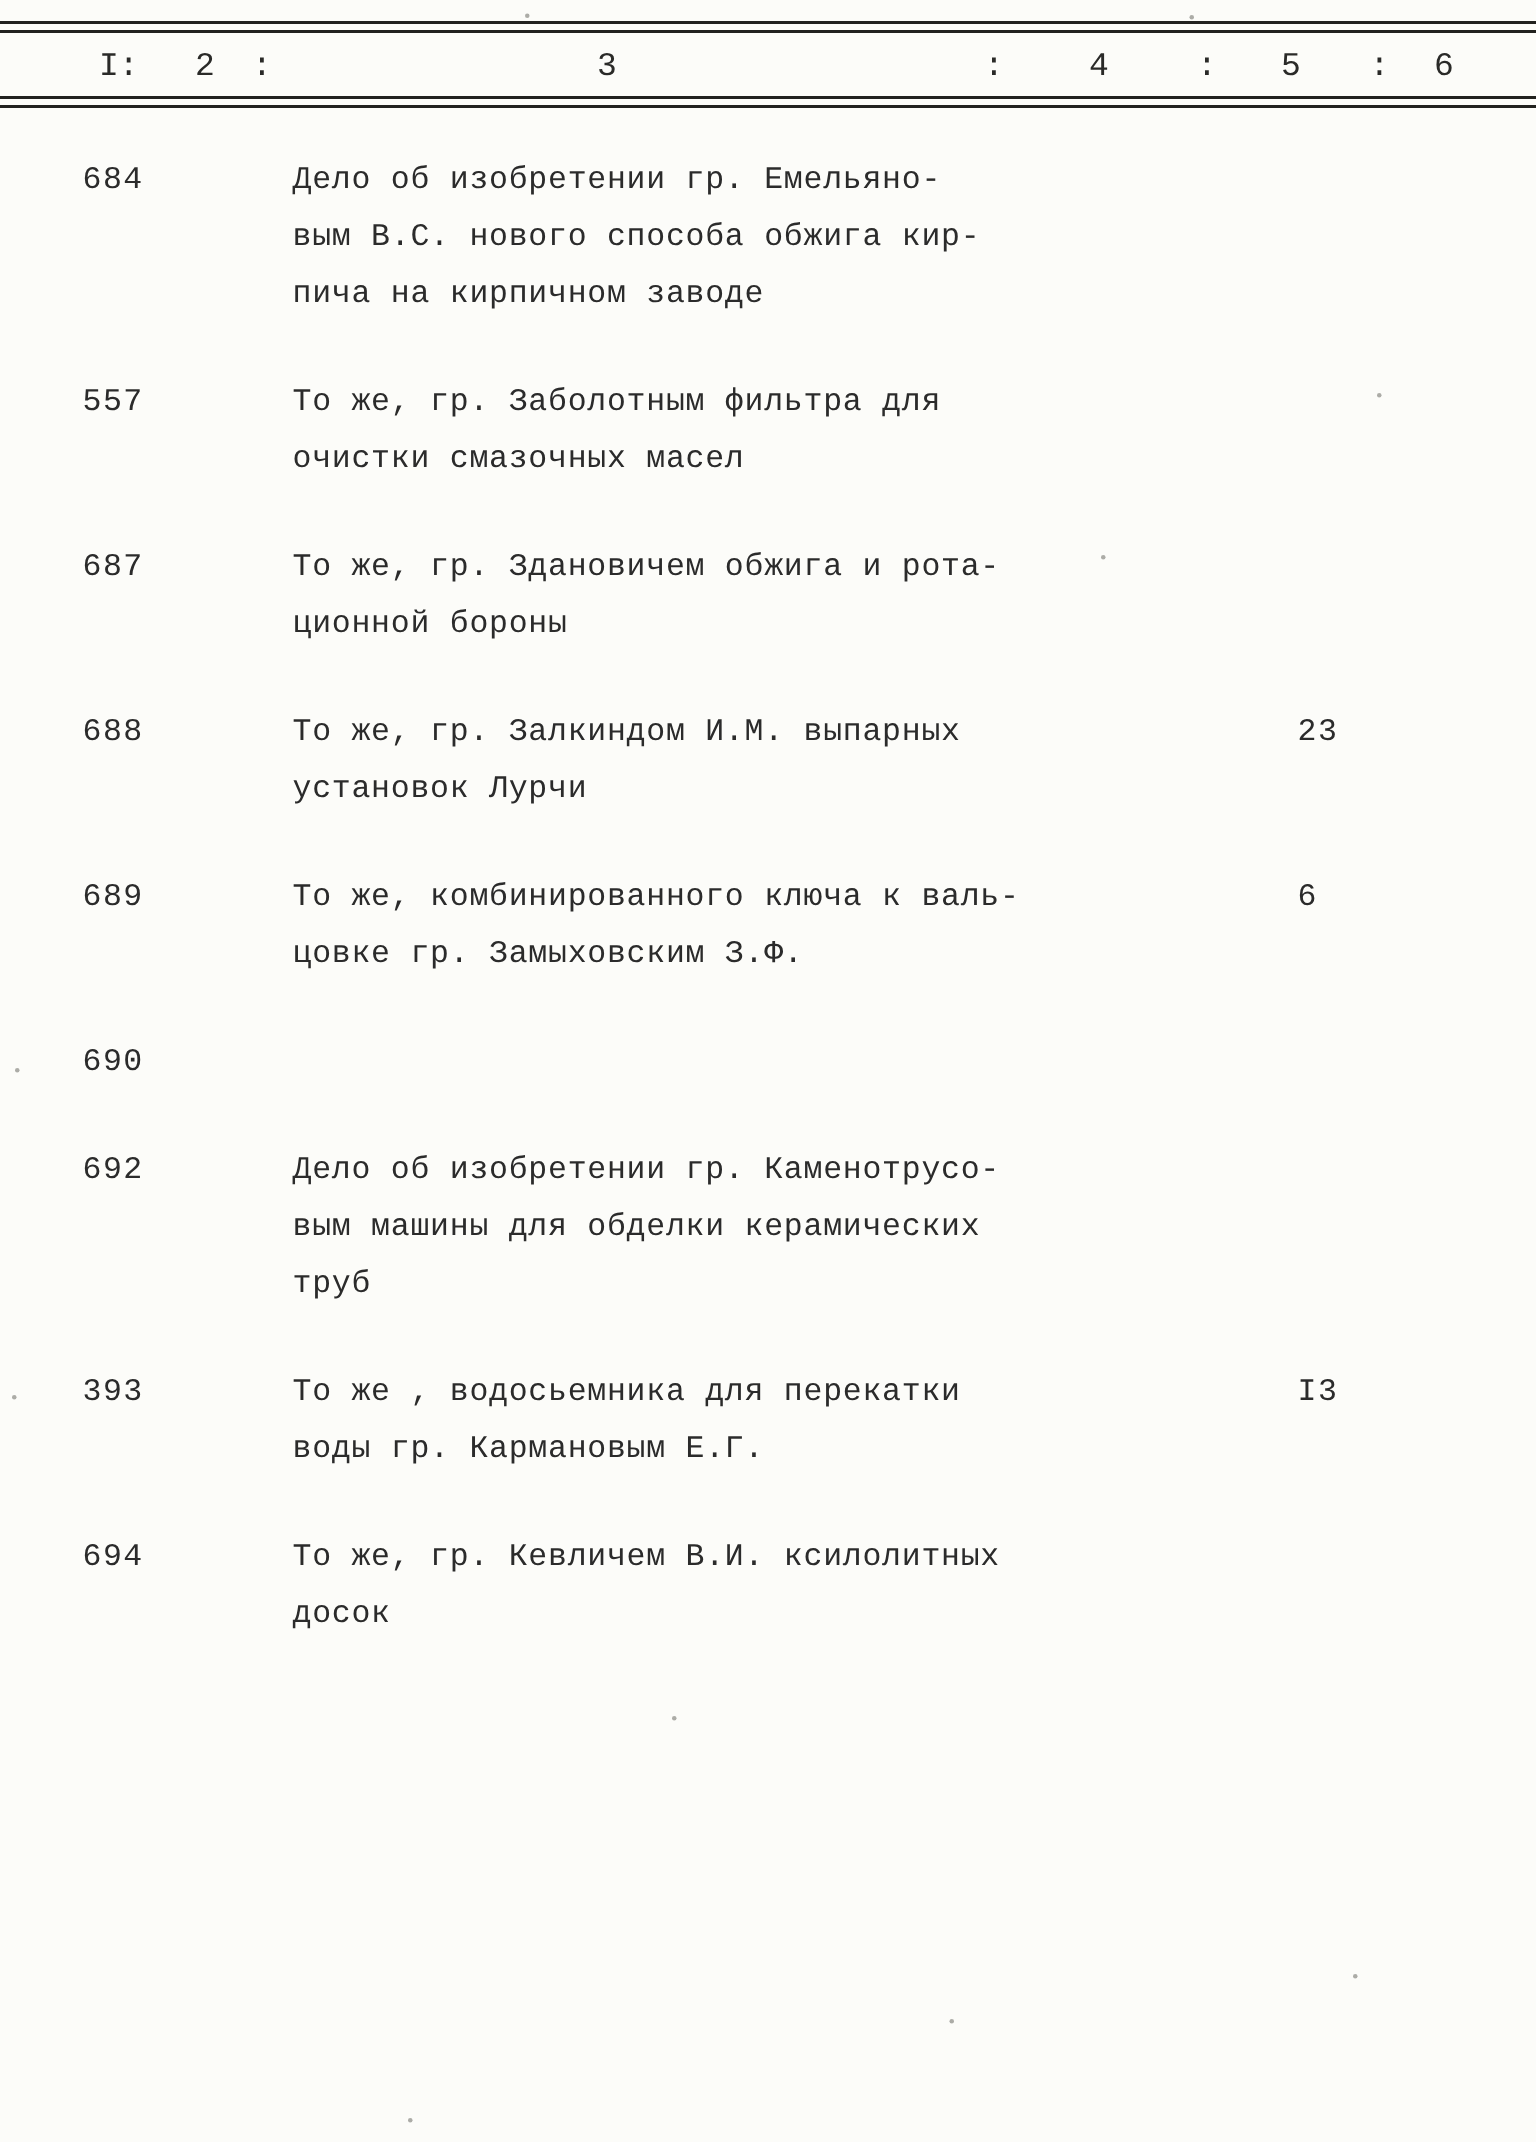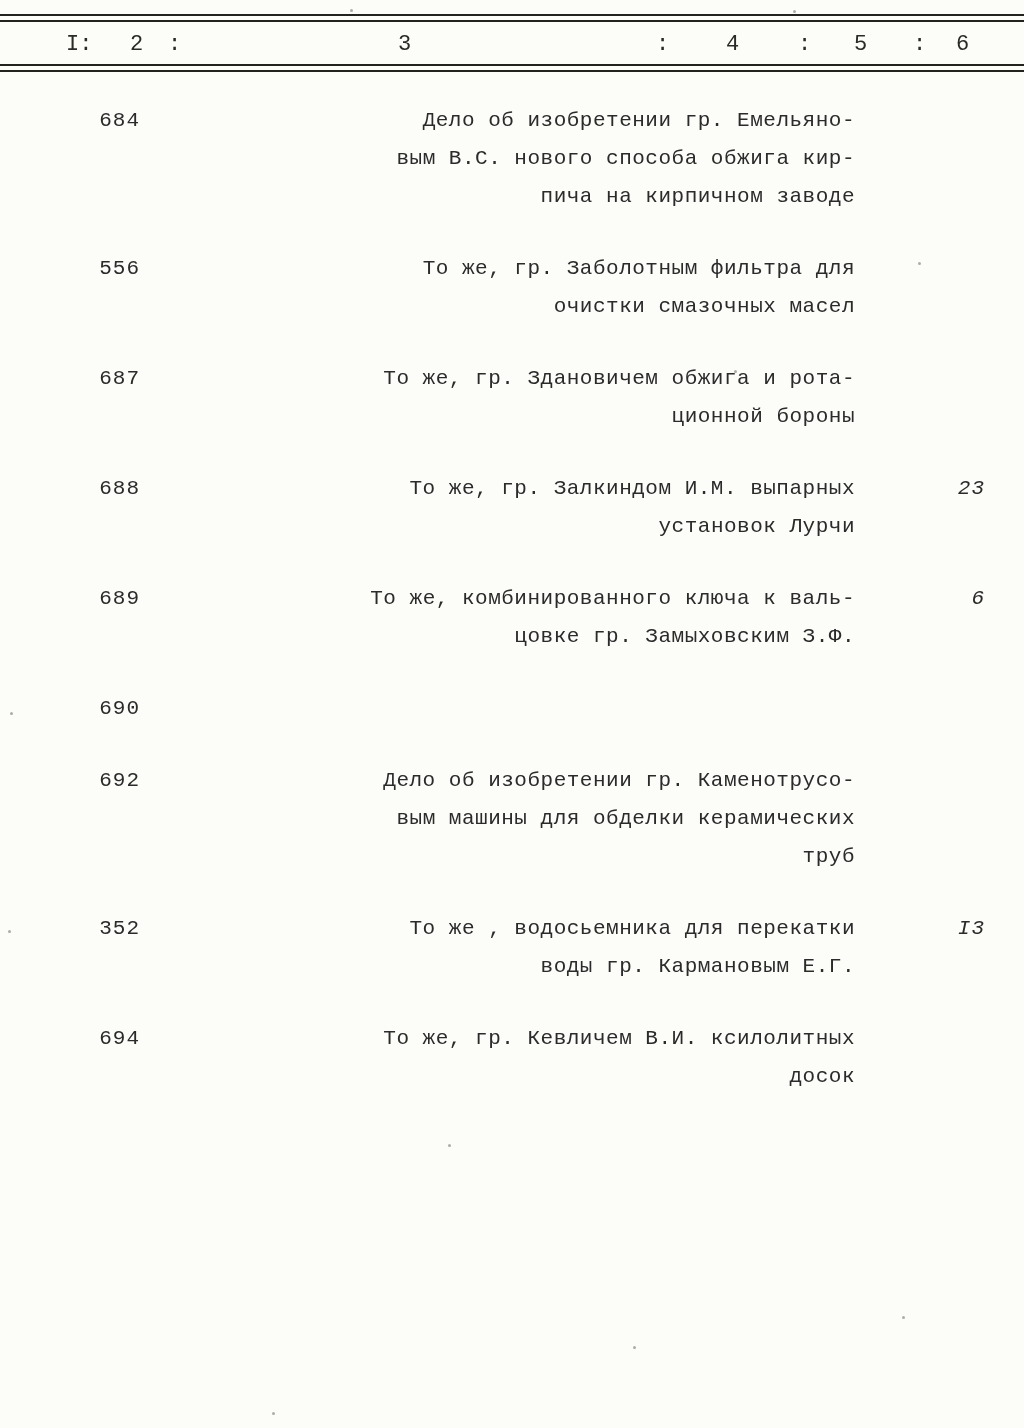--- a/index.html
+++ b/index.html
@@ -64,41 +64,39 @@
     position: absolute;
     top: 102px;
     left: 0;
     right: 0;
   }
   .row {
     display: flex;
     align-items: flex-start;
     margin-bottom: 34px;
     line-height: 38px;
-    text-align: right;
   }
   .row .num {
     flex: 0 0 140px;
     padding-left: 55px;
     box-sizing: border-box;
     letter-spacing: 1px;
   }
   .row .desc {
     flex: 1 1 auto;
     padding-left: 55px;
     max-width: 660px;
     white-space: pre-line;
     letter-spacing: 0.5px;
   }
   .row .val {
     flex: 0 0 130px;
     padding-left: 10px;
     box-sizing: border-box;
     letter-spacing: 1px;
-    font-style: italic;
   }
 
   
   .speck {
     position: absolute;
     width: 3px;
     height: 3px;
     border-radius: 50%;
     background: #8a8a84;
     opacity: 0.7;
@@ -136,21 +134,21 @@
     <div class="row">
       <div class="num">684</div>
       <div class="desc">Дело об изобретении гр. Емельяно-
 вым В.С. нового способа обжига кир-
 пича на кирпичном заводе</div>
       <div class="val"></div>
     </div>
 
 
     <div class="row">
-      <div class="num">556</div>
+      <div class="num">557</div>
       <div class="desc">То же, гр. Заболотным фильтра для
 очистки смазочных масел</div>
       <div class="val"></div>
     </div>
 
     <div class="row">
       <div class="num">687</div>
       <div class="desc">То же, гр. Здановичем обжига и рота-
 ционной бороны</div>
       <div class="val"></div>
@@ -178,21 +176,21 @@
 
     <div class="row">
       <div class="num">692</div>
       <div class="desc">Дело об изобретении гр. Каменотрусо-
 вым машины для обделки керамических
 труб</div>
       <div class="val"></div>
     </div>
 
     <div class="row">
-      <div class="num">352</div>
+      <div class="num">393</div>
       <div class="desc">То же , водосьемника для перекатки
 воды гр. Кармановым Е.Г.</div>
       <div class="val">I3</div>
     </div>
 
     <div class="row">
       <div class="num">694</div>
       <div class="desc">То же, гр. Кевличем В.И. ксилолитных
 досок</div>
       <div class="val"></div>

